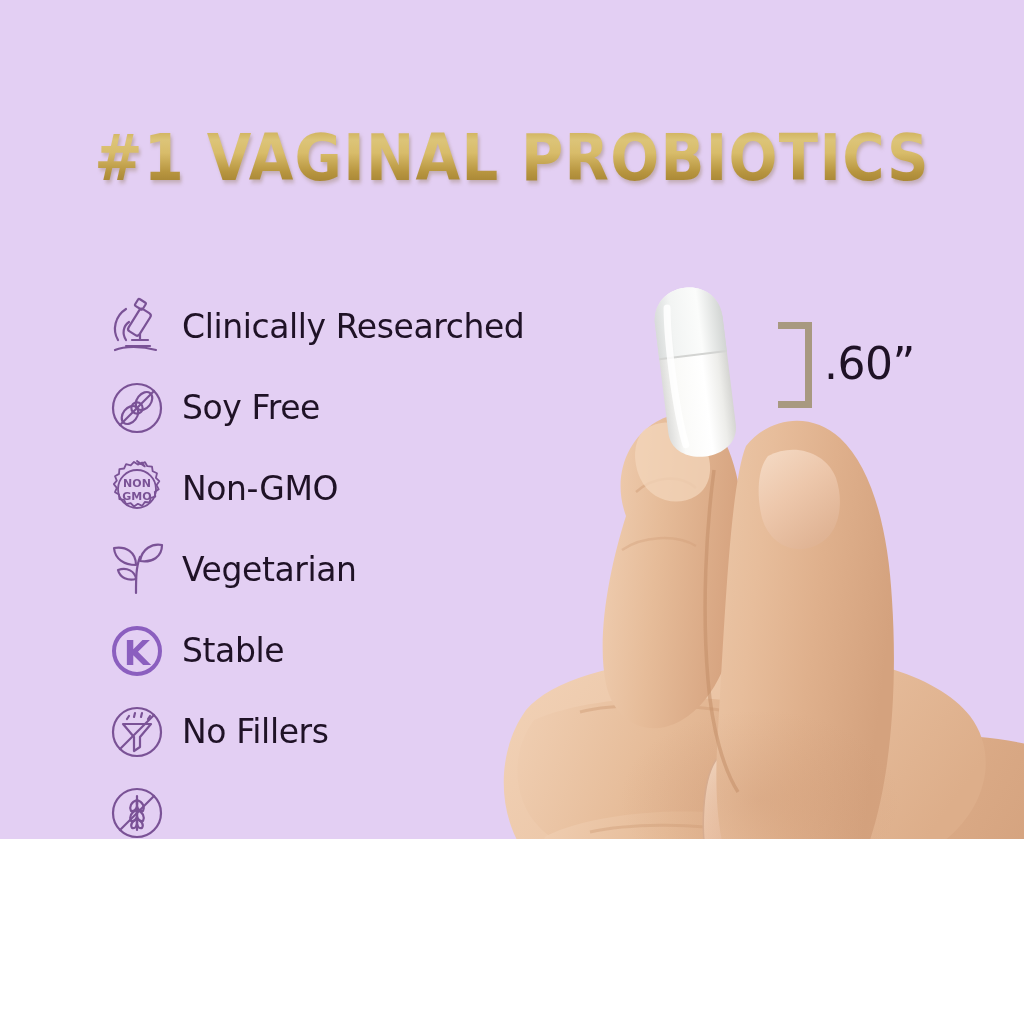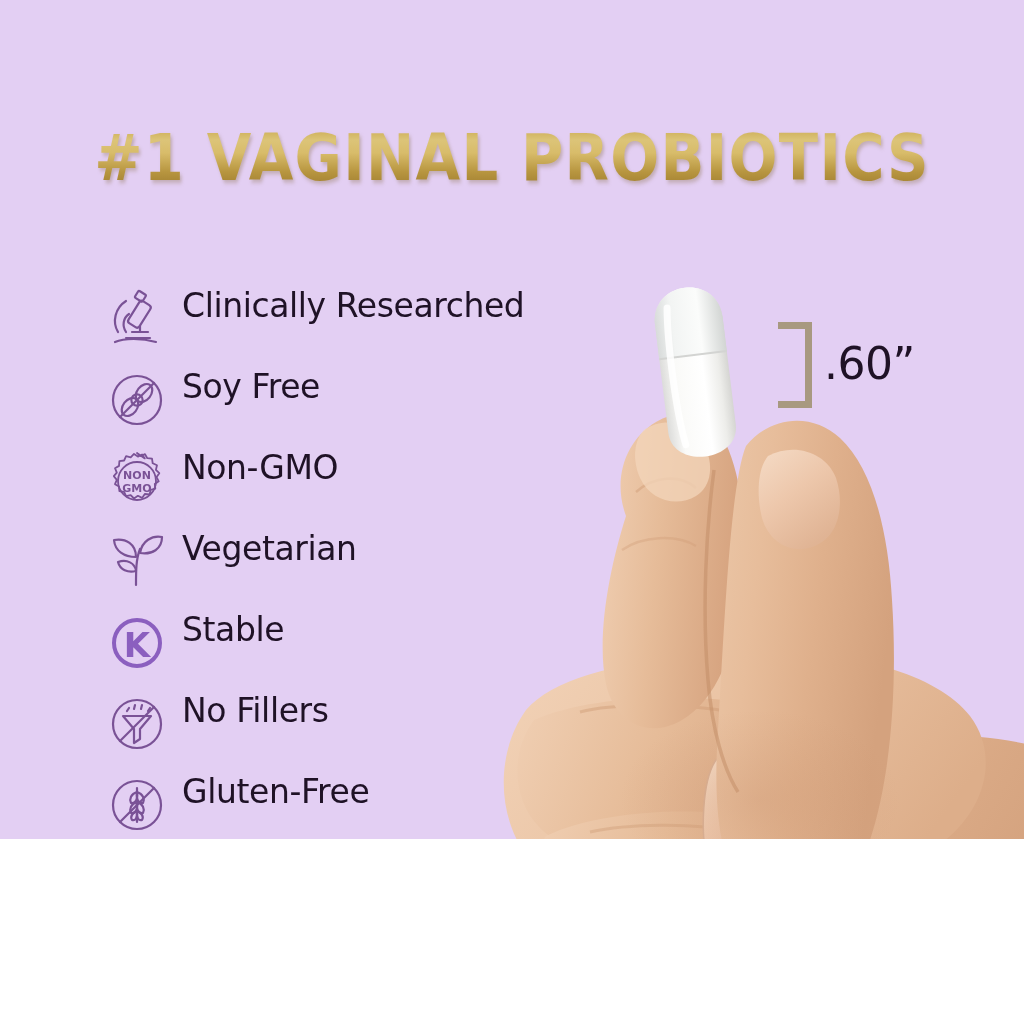--- a/index.html
+++ b/index.html
@@ -44,20 +44,21 @@
 
   
   #features {
     position:absolute;
     left:104px;
     top:286px;
     width:520px;
   }
   .feature-row {
     display:flex;
+    align-items:center;
     height:81px;
   }
   .feature-icon {
     width:66px; height:66px;
     flex:0 0 66px;
     display:flex; align-items:center; justify-content:center;
   }
   .feature-icon svg { display:block; width:62px; height:62px; overflow:visible; }
   .feature-label {
     margin-left:12px;
@@ -337,17 +338,16 @@
           <path d="M14 48 L 48 14"></path>
           <path d="M31 14 v 34"></path>
           <path d="M31 18 c -6 2 -8 7 -6 11 c 4 1 7 -3 6 -11 Z"></path>
           <path d="M31 18 c 6 2 8 7 6 11 c -4 1 -7 -3 -6 -11 Z"></path>
           <path d="M31 28 c -6 2 -8 7 -6 11 c 4 1 7 -3 6 -11 Z"></path>
           <path d="M31 28 c 6 2 8 7 6 11 c -4 1 -7 -3 -6 -11 Z"></path>
           <path d="M31 37 c -5 2 -7 6 -5 9 c 3 1 6 -2 5 -9 Z"></path>
           <path d="M31 37 c 5 2 7 6 5 9 c -3 1 -6 -2 -5 -9 Z"></path>
         </svg>
       </span>
-      <span class="feature-label">Gluten-Free</span>
     </div>
 
   </div>
 </div>
 
 </body></html>

